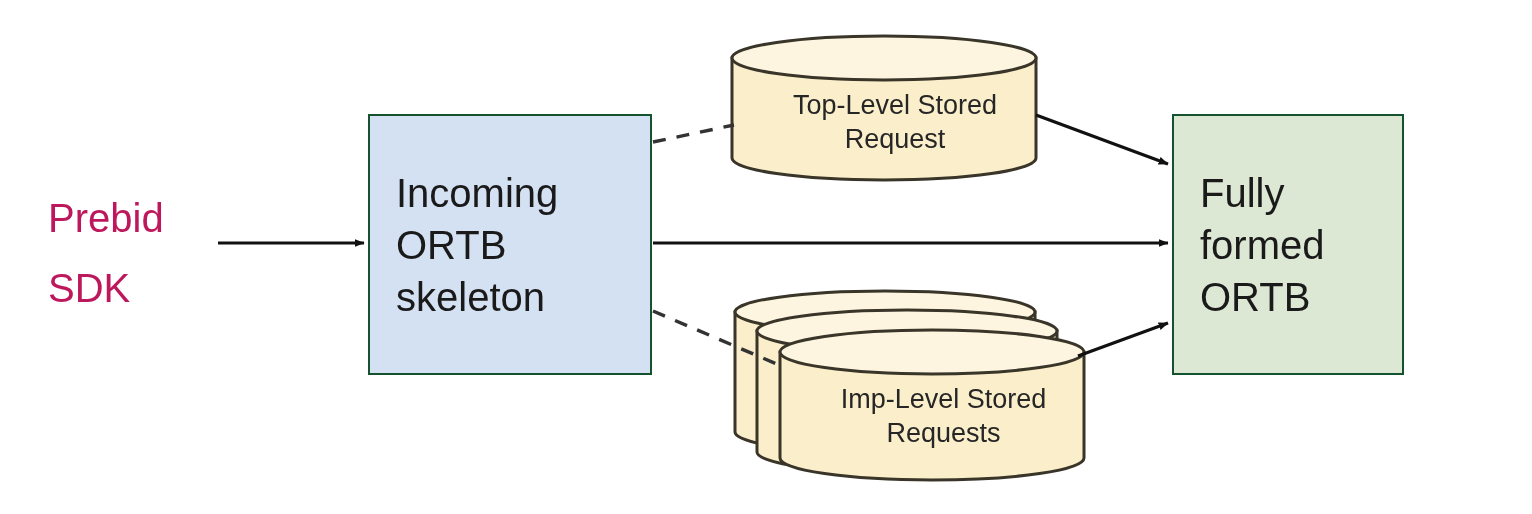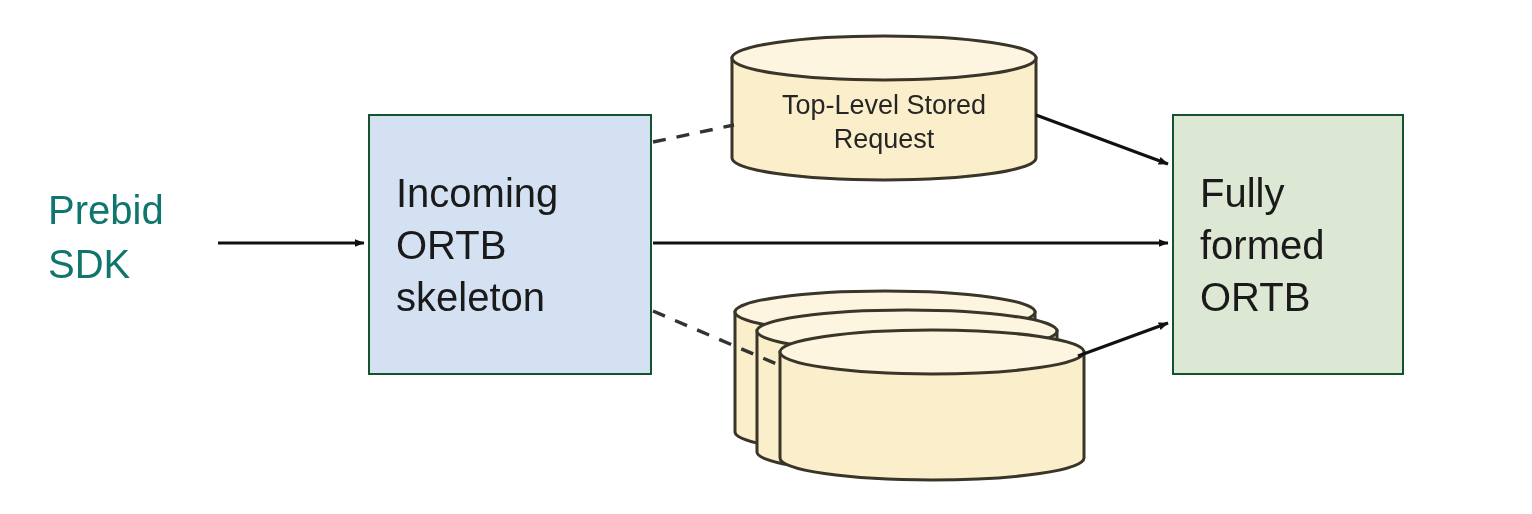--- a/index.html
+++ b/index.html
@@ -21,22 +21,22 @@
     left: 0;
     top: 0;
     width: 1532px;
     height: 514px;
   }
   
   .free-label {
     position: absolute;
     font-family: "Liberation Sans", sans-serif;
     font-size: 40px;
-    line-height: 54px;
-    color: #0f766e;
+    line-height: 70px;
+    color: #be185d;
     white-space: pre-line;
   }
   #prebid-sdk-label {
     left: 48px;
     top: 183px;
     width: 190px;
   }
   
   .proc-box {
     position: absolute;
@@ -71,20 +71,21 @@
   }
   
   .cyl-label {
     position: absolute;
     font-family: "Liberation Sans", sans-serif;
     font-size: 27px;
     line-height: 34px;
     color: #262626;
     text-align: center;
     white-space: pre-line;
+    padding-left: 11px;
   }
   #top-stored-request-label {
     left: 732px;
     top: 88px;
     width: 304px;
   }
   #imp-stored-requests-label {
     left: 780px;
     top: 382px;
     width: 305px;
@@ -137,20 +138,22 @@
 
   <div class="proc-box" id="incoming-ortb-box">
     <div class="box-text">Incoming
 ORTB
 skeleton</div>
   </div>
 
   <div class="cyl-label" id="top-stored-request-label">Top-Level Stored
 Request</div>
 
+  <div class="cyl-label" id="imp-stored-requests-label">Imp-Level Stored
+Requests</div>
 
   <div class="proc-box" id="fully-formed-ortb-box">
     <div class="box-text">Fully
 formed
 ORTB</div>
   </div>
 
 </div>
 
 </body></html>

